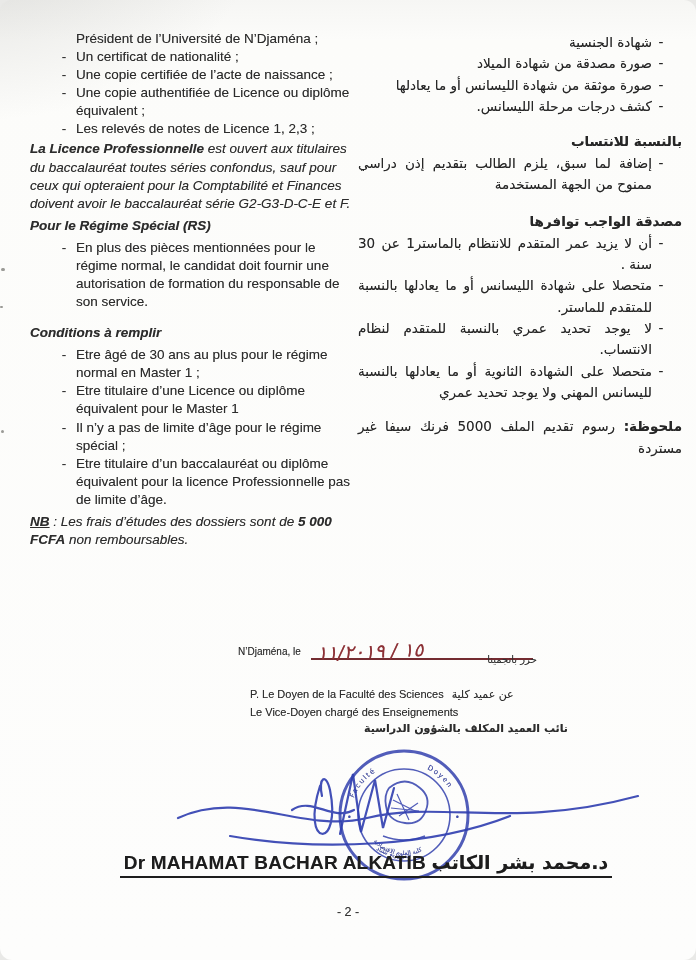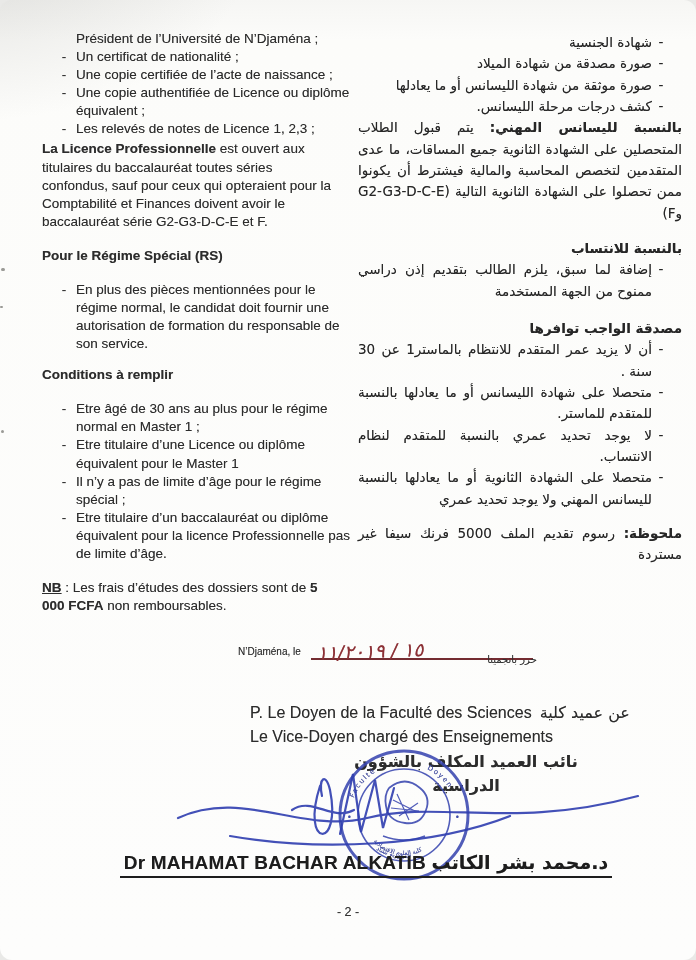--- a/index.html
+++ b/index.html
@@ -13,21 +13,21 @@
     color:#2c2c2c;
     text-shadow:0 0 .5px rgba(45,45,45,.45);
     border-radius:12px;
   }
   
   .col-fr{position:absolute;left:26px;top:30px;width:332px;font-size:13.5px;line-height:1.34;}
   .fl-item{display:flex;margin-left:26px;}
   .fl-item .dash{flex:0 0 24px;text-align:center;}
   .fl-item .txt{flex:1;}
   .fl-first{margin-left:50px;}
-  .col-fr p{margin:16px;}
+  .col-fr p{margin:4px;font-style:italic;}
   .fr-head{font-weight:700;margin-top:3px;}
   .nb-block{margin-top:26px;}
   .nb-label{font-weight:700;text-decoration:underline;}
   .b{font-weight:700;}
   
   .col-ar{
     position:absolute;left:358px;top:32px;width:324px;
     direction:rtl;text-align:right;
     font-family:"DejaVu Sans",sans-serif;
     font-size:13.5px;line-height:1.58;color:#262626;
@@ -49,21 +49,21 @@
     position:absolute;left:6px;bottom:-2px;width:100%;
     color:#8c3136;font-size:19px;letter-spacing:4px;font-style:italic;
     font-family:"DejaVu Sans",sans-serif;transform:rotate(-2deg);
     text-shadow:0 0 .6px rgba(140,49,54,.6);white-space:nowrap;direction:ltr;
   }
   .hand-ar{
     position:absolute;right:-4px;bottom:-7px;font-size:10px;color:#333;
     font-family:"DejaVu Sans",sans-serif;direction:rtl;
   }
   
-  .signblock{position:absolute;left:250px;top:701px;width:430px;font-size:16px;line-height:1.5;}
+  .signblock{position:absolute;left:250px;top:686px;width:430px;font-size:11px;line-height:1.5;}
   .signrow{display:flex;align-items:baseline;gap:8px;}
   .signrow .ar{font-family:"DejaVu Sans",sans-serif;direction:rtl;}
   .sign-ar-line{font-family:"DejaVu Sans",sans-serif;direction:rtl;font-weight:700;margin:1px 0 0 86px;text-align:center;width:260px;}
   
   .stamp{position:absolute;left:333px;top:744px;z-index:2;}
   .autograph{position:absolute;left:172px;top:752px;z-index:3;}
   
   .nameline{position:absolute;left:0;top:851px;width:696px;text-align:center;z-index:4;}
   .nameline .inner{
     display:inline-block;transform:translateX(18px);
@@ -141,21 +141,20 @@
     </div>
     <div class="ar-item">
       <span class="dash">-</span>
       <span class="txt">صورة موثقة من شهادة الليسانس أو ما يعادلها</span>
     </div>
     <div class="ar-item">
       <span class="dash">-</span>
       <span class="txt">كشف درجات مرحلة الليسانس.</span>
     </div>
 
-    <p class="ar-just"><span class="ar-head">بالنسبة لليسانس المهني:</span> <span>يتم قبول الطلاب المتحصلين على الشهادة الثانوية جميع المساقات، ما عدى المتقدمين لتخصص المحاسبة والمالية فيشترط أن يكونوا ممن تحصلوا على الشهادة الثانوية التالية (G2-G3-D-C-E وF)</span></p>
 
     <p class="ar-head" style="margin-top:14px;">بالنسبة للانتساب</p>
     <div class="ar-item">
       <span class="dash">-</span>
       <span class="txt">إضافة لما سبق، يلزم الطالب بتقديم إذن دراسي ممنوح من الجهة المستخدمة</span>
     </div>
 
     <p class="ar-head" style="margin-top:16px;">مصدقة الواجب توافرها</p>
     <div class="ar-item">
       <span class="dash">-</span>

